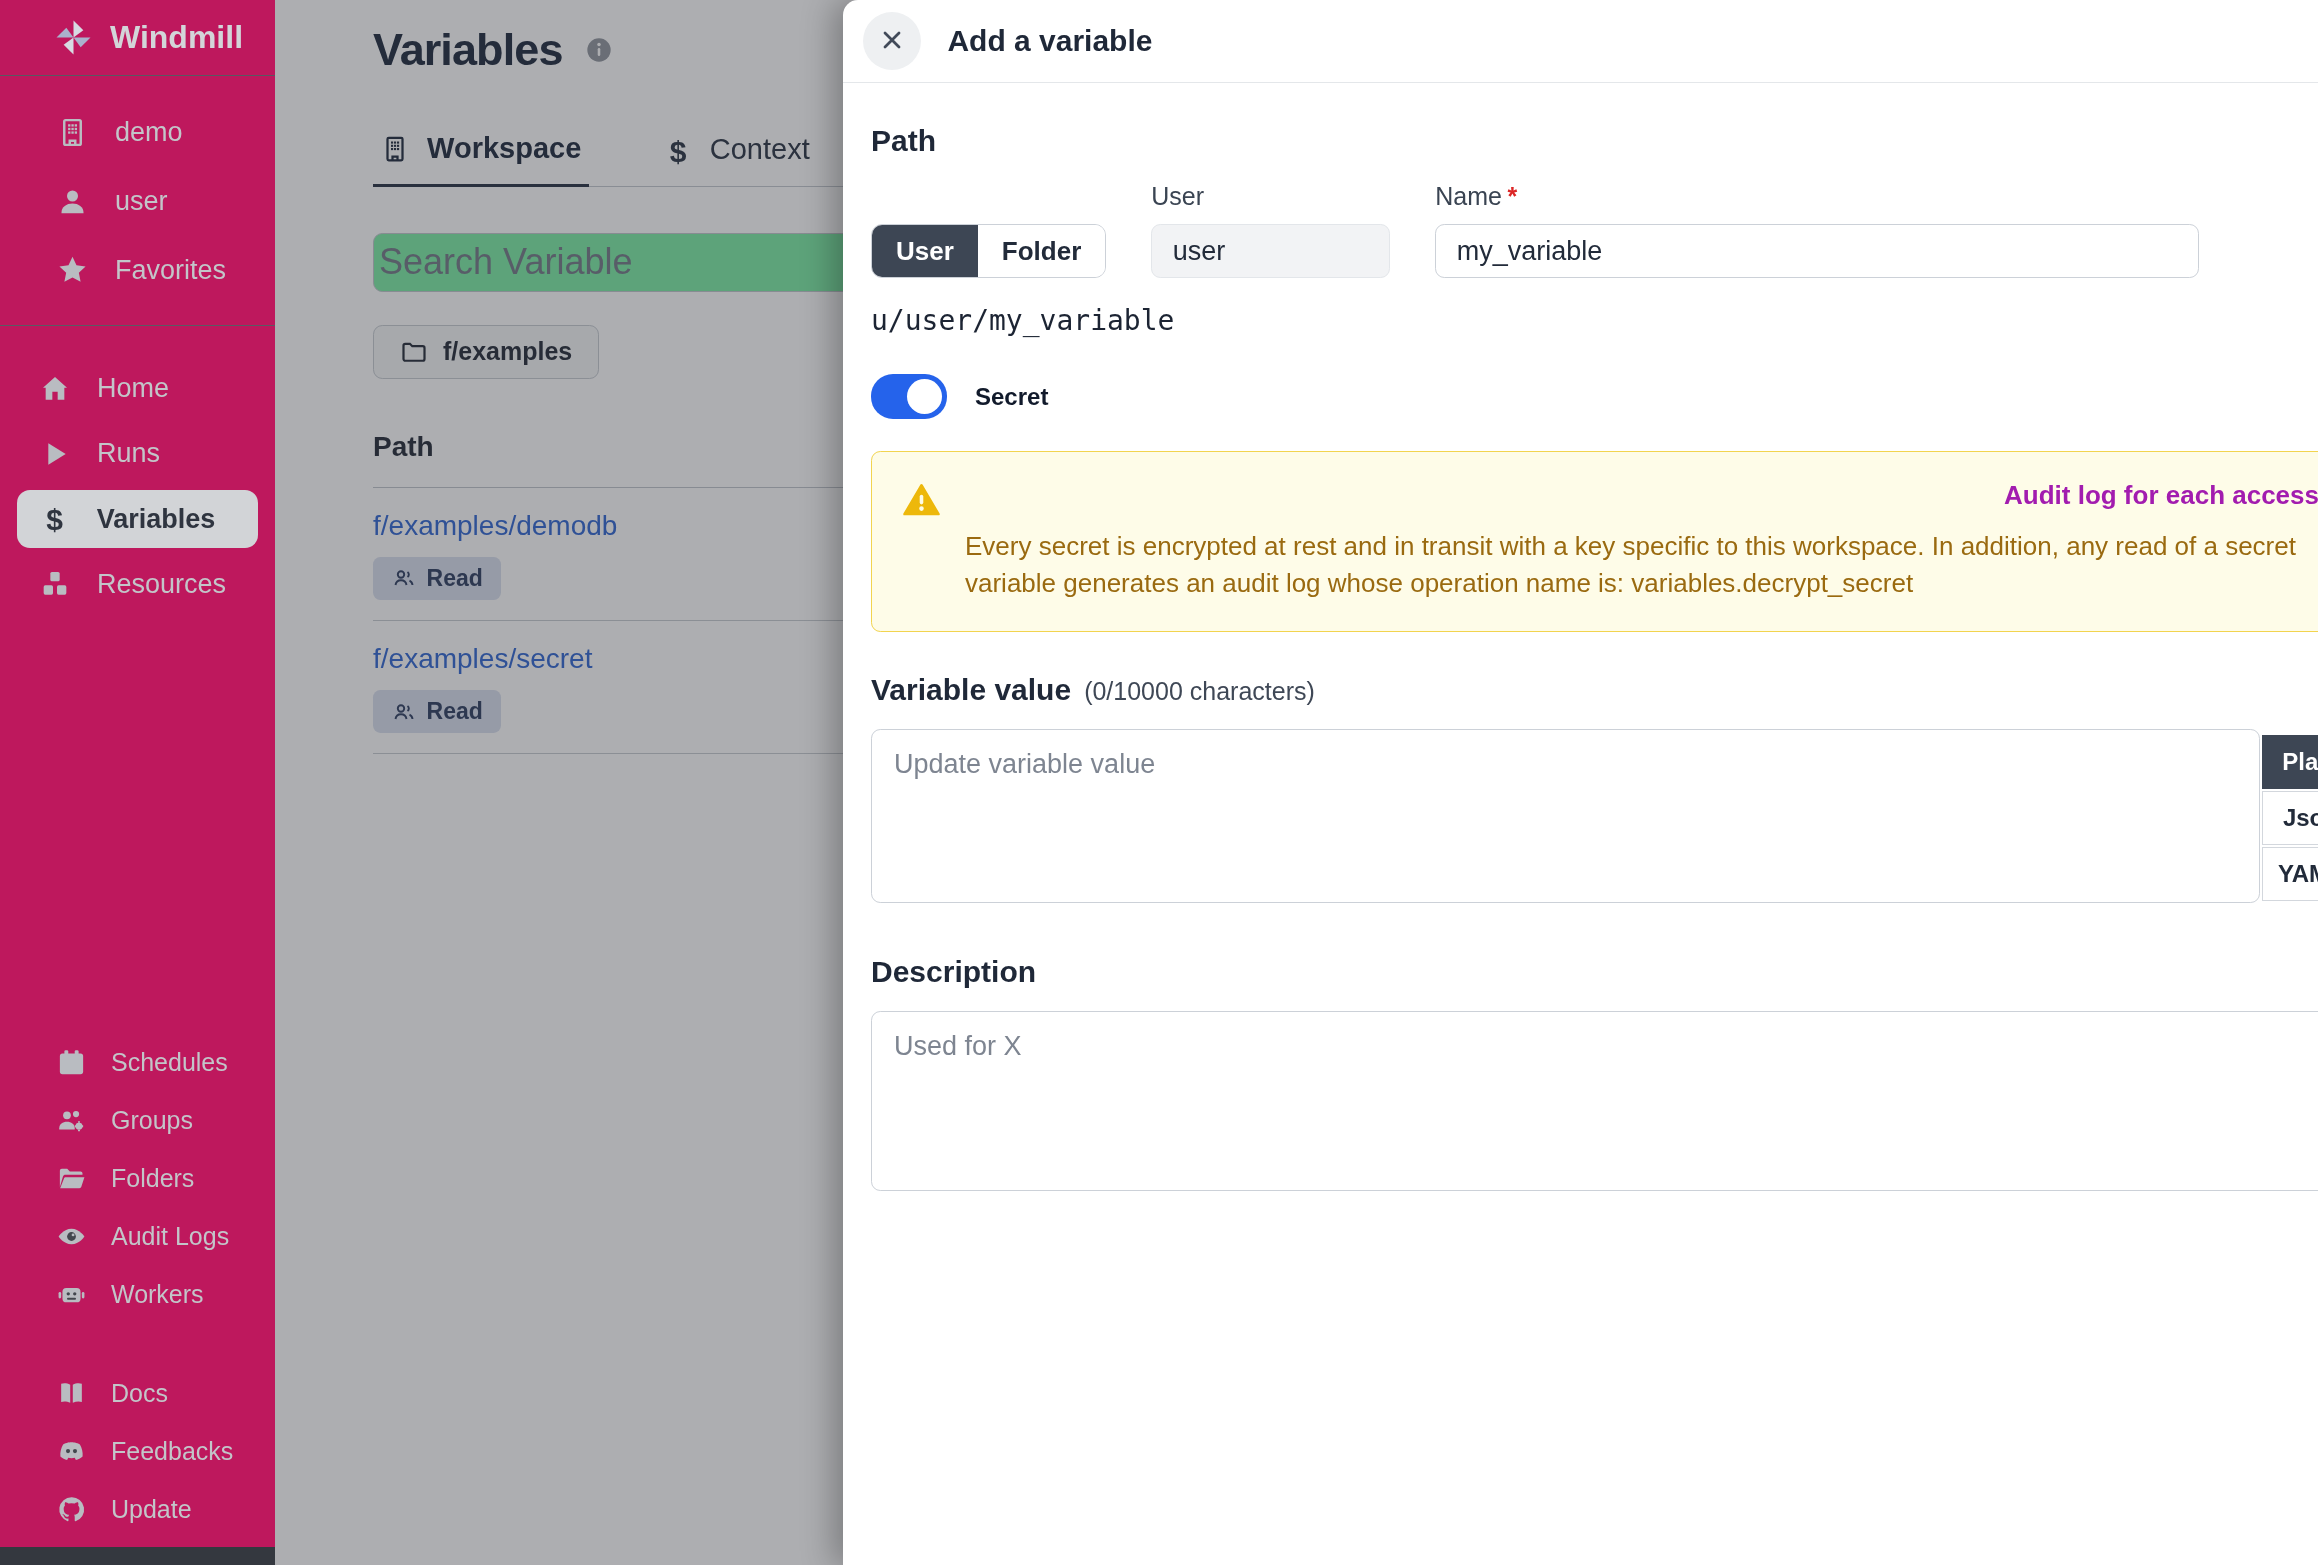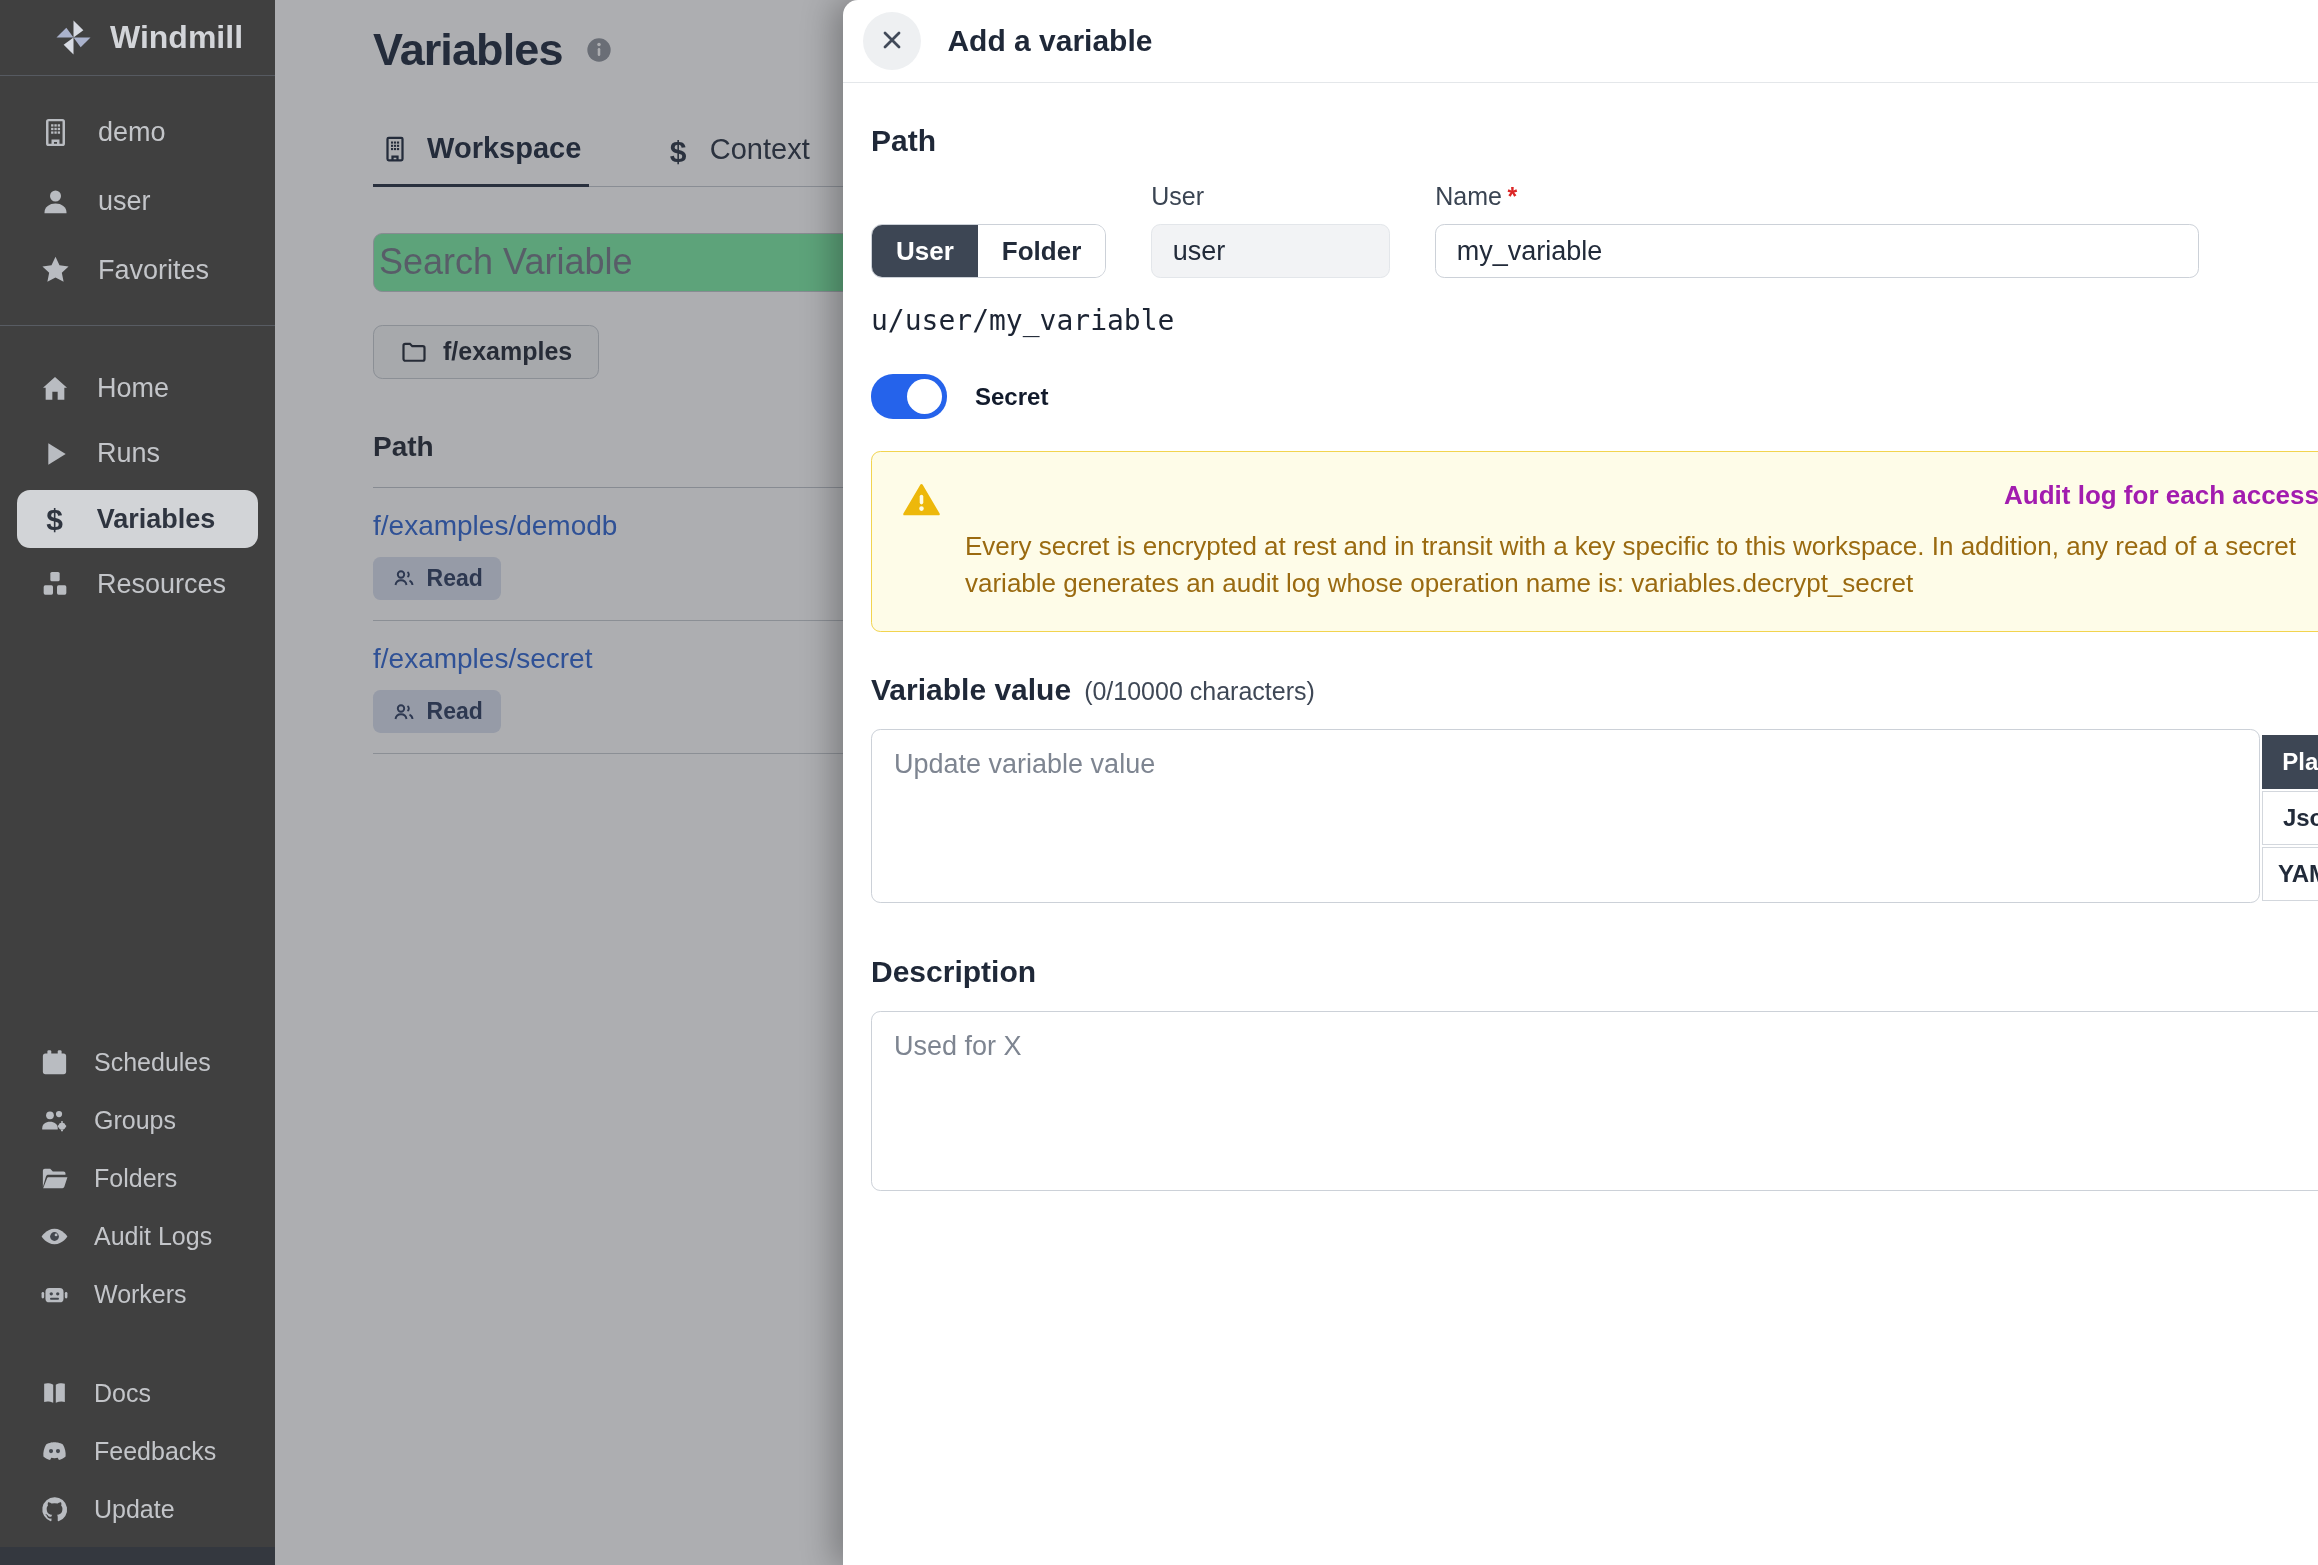--- a/index.html
+++ b/index.html
@@ -1,24 +1,24 @@
 <!DOCTYPE html>
 <html style="font-size:15px"><head>
 <meta charset="utf-8">
 <style>
   * { box-sizing: border-box; margin: 0; padding: 0; }
   html,body { width:2319px; height:1566px; overflow:hidden; }
   body { font-family:"Liberation Sans", sans-serif; background:#fff; position:relative; }
 
   
-  .sidebar { position:absolute; left:0; top:0; bottom:0; width:275px; background:#404040; color:#c3c5c9; display:flex; flex-direction:column; z-index:20; }
+  .sidebar { position:absolute; left:0; top:0; bottom:0; width:275px; background:#be185d; color:#c3c5c9; display:flex; flex-direction:column; z-index:20; }
   .logo-row { height:76px; flex:none; display:flex; align-items:center; gap:15px; padding-left:52px; border-bottom:0.9px solid #565a61; color:#d3d5d9; font-size:32px; font-weight:700; }
   .ic-logo { width:43px; height:43px; }
   .side-section { padding-top:22px; }
-  .side-item { display:flex; align-items:center; gap:26px; height:69px; padding-left:39px; font-size:27px; cursor:pointer; }
+  .side-item { display:flex; align-items:center; gap:26px; height:69px; padding-left:56px; font-size:27px; cursor:pointer; }
   .side-item .ic { width:33px; height:33px; flex:none; color:#b9bcc1; }
   .divider-side { border-top:0.9px solid #585c63; margin-top:20.4px; }
   .nav-section { padding-top:30px; }
   .nav-item { display:flex; align-items:center; gap:26px; height:65px; padding-left:39px; font-size:27px; cursor:pointer; }
   .nav-item .ic { width:32px; height:32px; flex:none; color:#b9bcc1; }
   .nav-item.active { background:#d2d4d7; color:#2f3540; border-radius:13px; margin:3.7px 16.7px; padding-left:22px; height:58px; font-weight:700; }
   .nav-item.active .ic { color:#2f3540; }
   .dollar-glyph { width:32px; text-align:center; font-size:30px; font-weight:600; }
   .spacer { flex:1; }
   .admin-section .side-item, .footer-section .side-item { height:58px; font-size:25px; gap:24px; }

